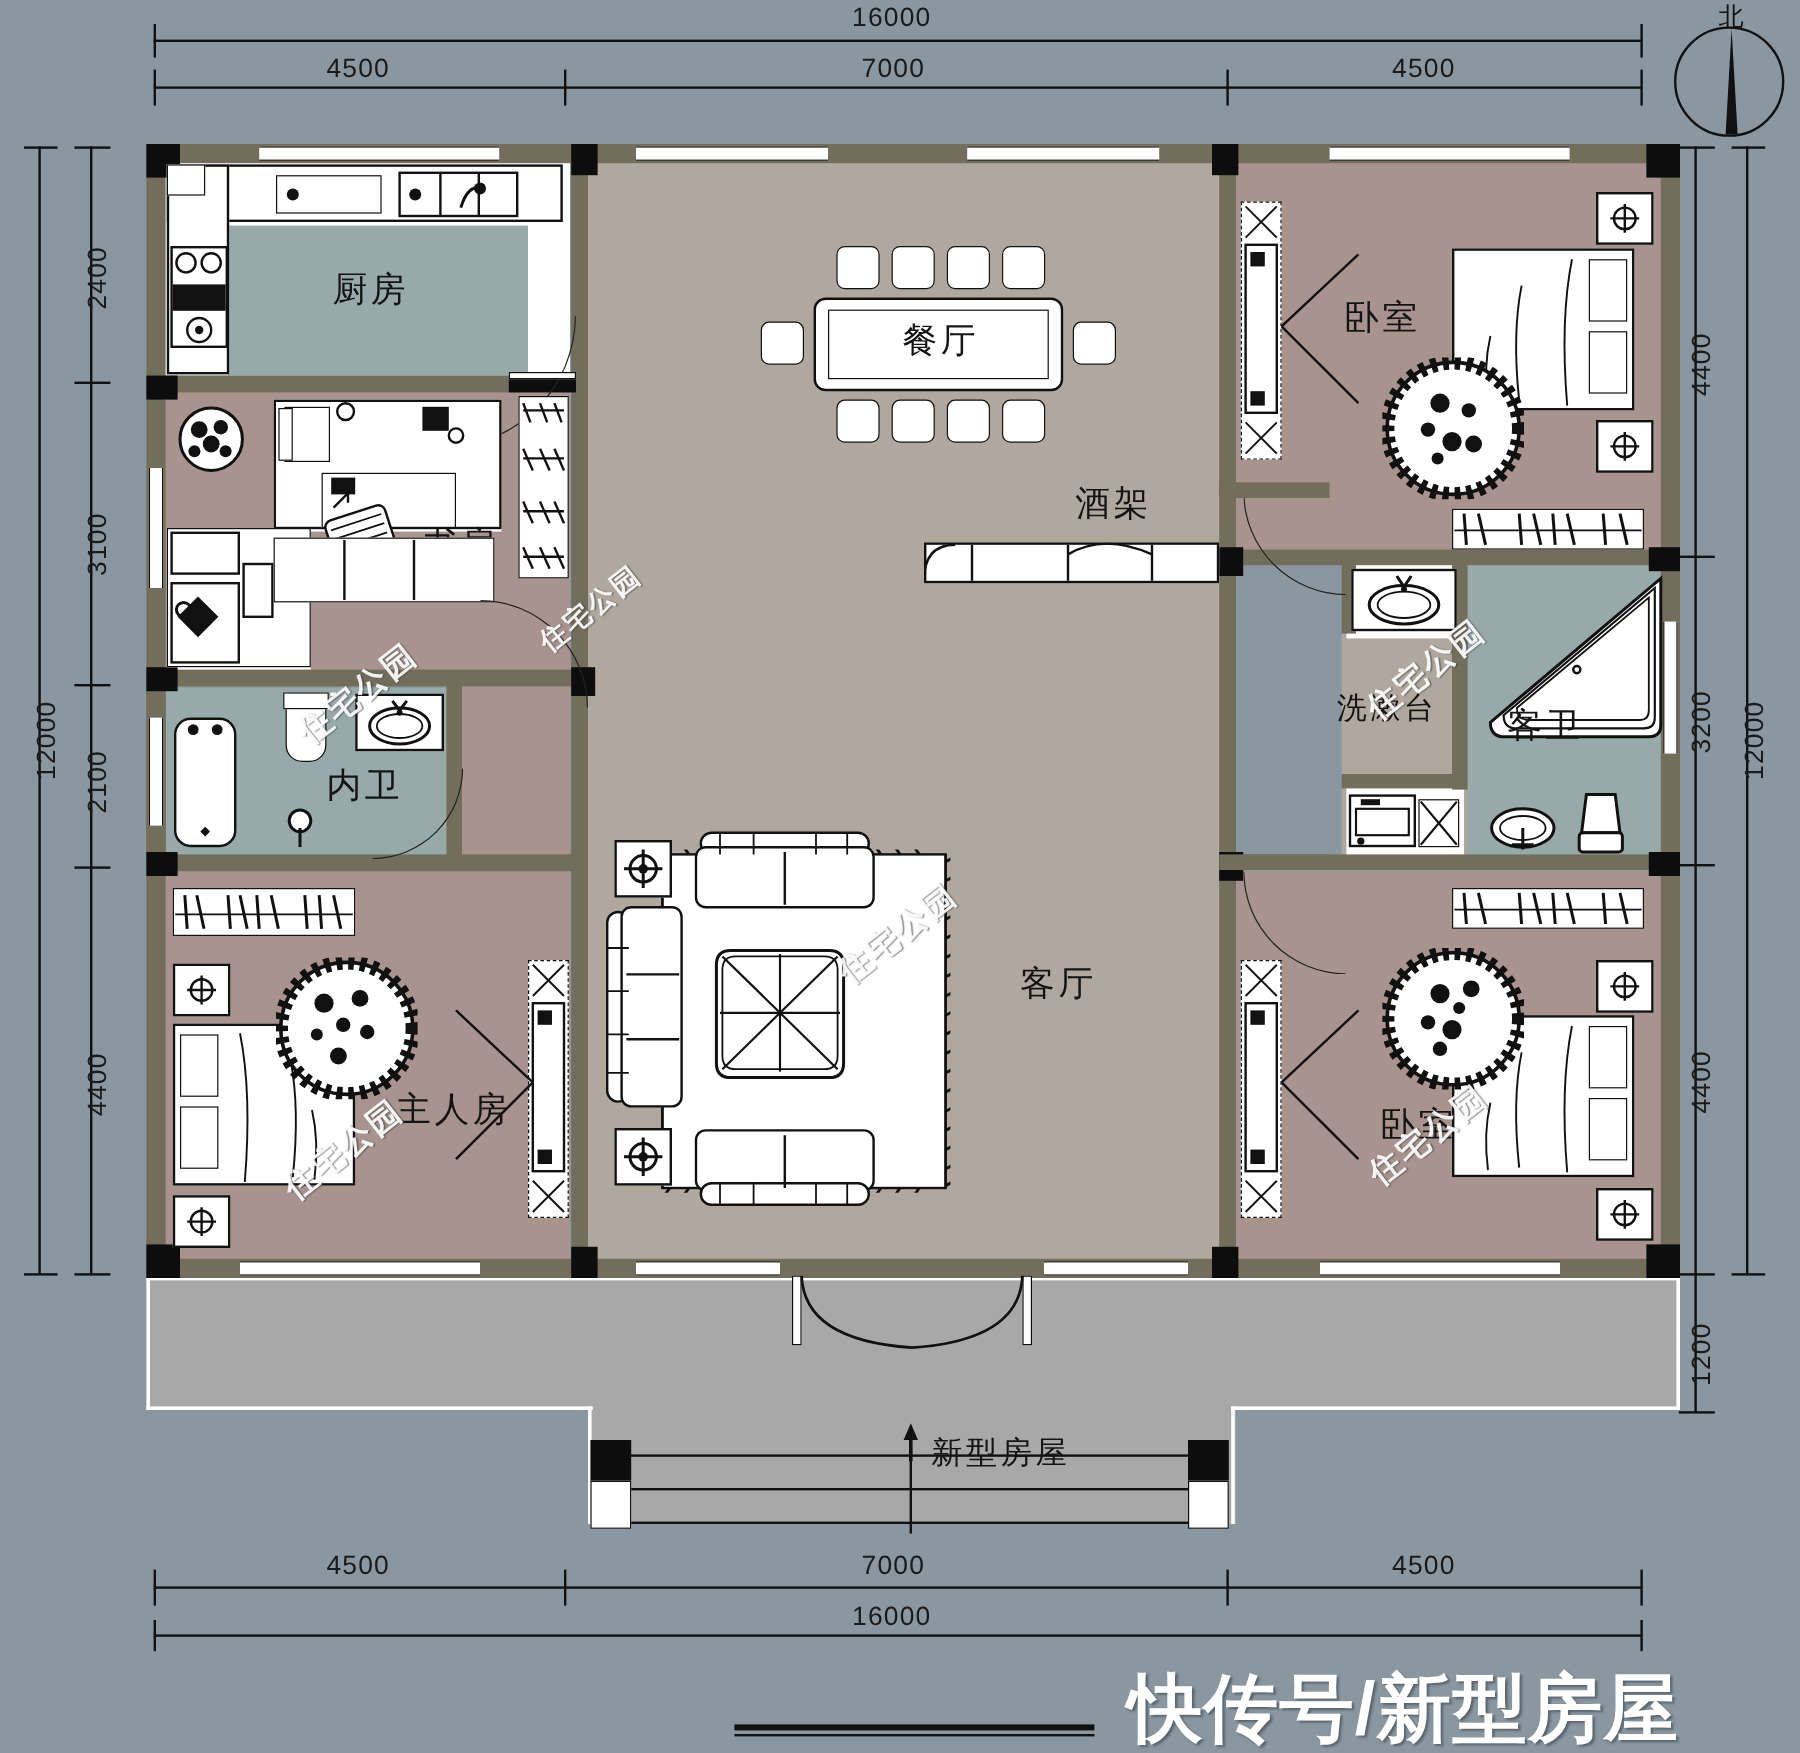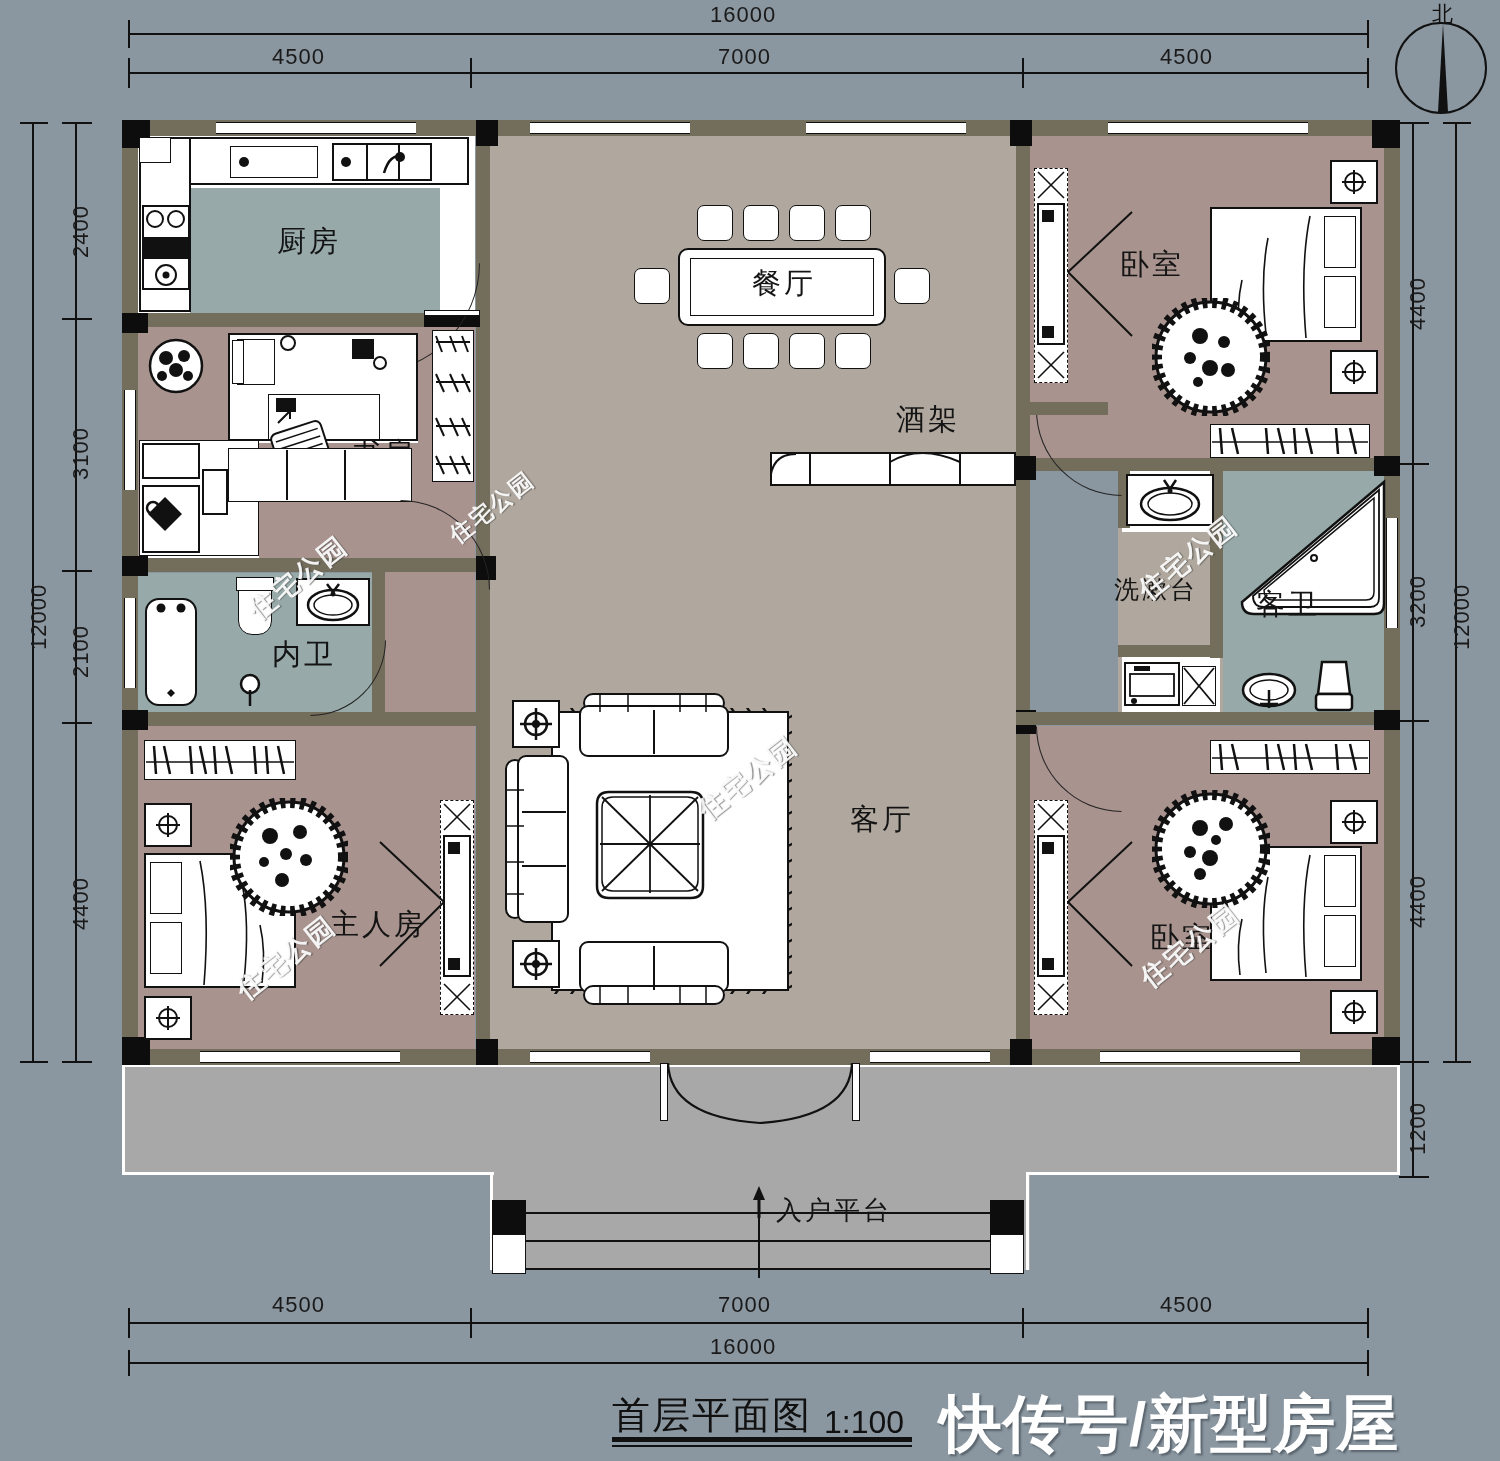--- a/index.html
+++ b/index.html
@@ -712,37 +712,33 @@
   <div class="fline" style="left:520px; top:1268px; width:480px; height:2px; background:#111;"></div>
   <div class="wallblk" style="left:492px; top:1200px; width:34px; height:34px;"></div>
   <div class="wallblk" style="left:990px; top:1200px; width:34px; height:34px;"></div>
   <div class="fw" style="left:492px; top:1234px; width:34px; height:40px; border-width:1.5px;"></div>
   <div class="fw" style="left:990px; top:1234px; width:34px; height:40px; border-width:1.5px;"></div>
   <div class="fline" style="left:758px; top:1190px; width:2px; height:88px; background:#111;"></div>
   <svg class="abs" style="left:748px; top:1186px; width:22px; height:32px;">
     <line x1="11" y1="32" x2="11" y2="8" stroke="#111" stroke-width="3"></line>
     <path d="M 11 0 L 5 14 L 17 14 Z" fill="#111"></path>
   </svg>
-  <div class="label" style="left:776px; top:1193px; font-size:26px;">入户平台</div>
+  <div class="label" style="left:776px; top:1193px; font-size:26px;">新型房屋</div>
 
   <div class="fw-thin" style="left:660px; top:1063px; width:8px; height:58px;"></div>
   <div class="fw-thin" style="left:852px; top:1063px; width:8px; height:58px;"></div>
   <svg class="abs" style="left:660px; top:1063px; width:200px; height:62px;">
     <path d="M 8 0 Q 10 54 100 60" fill="none" stroke="#111" stroke-width="2.2"></path>
     <path d="M 192 0 Q 190 54 100 60" fill="none" stroke="#111" stroke-width="2.2"></path>
   </svg>
 
   <div class="wm" style="left:240px; top:560px;">住宅公园</div>
   <div class="wm" style="left:228px; top:940px;">住宅公园</div>
   <div class="wm" style="left:690px; top:760px;">住宅公园</div>
   <div class="wm" style="left:1130px; top:540px;">住宅公园</div>
   <div class="wm" style="left:1132px; top:928px;">住宅公园</div>
   <div class="wm" style="left:442px; top:492px; font-size:23px;">住宅公园</div>
 
-  <div id="title-wrap">
-    <span id="plan-title">首层平面图</span>
-    <span id="plan-scale">1:100</span>
-  </div>
   <div id="title-rule"></div>
   <div id="title-rule2"></div>
   <div id="brand">快传号/新型房屋</div>
 
 </div>
 
 </body></html>

